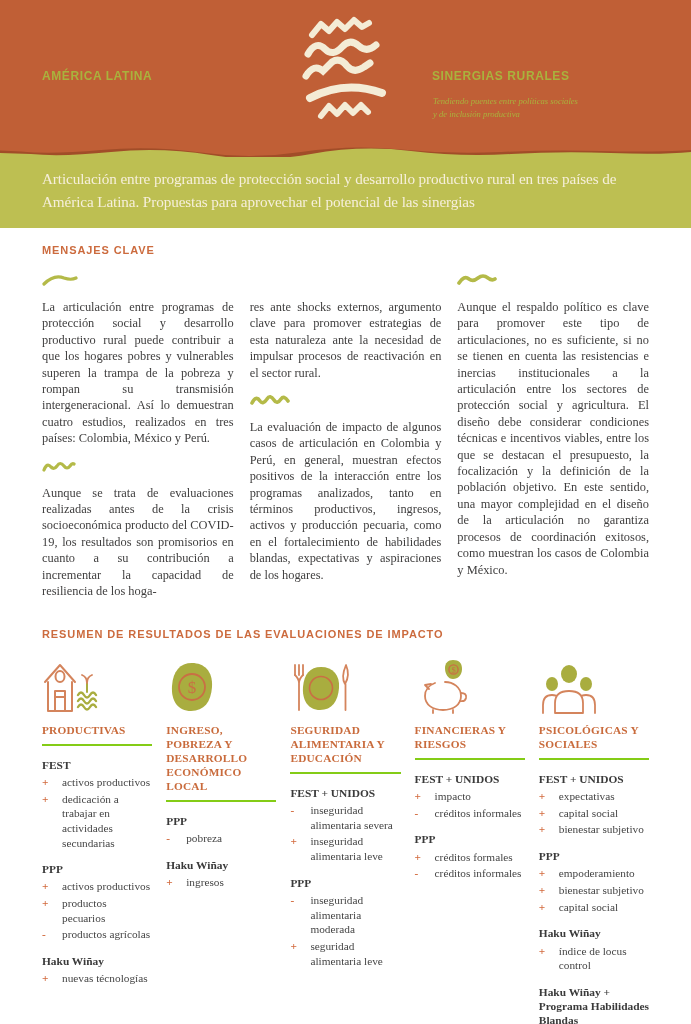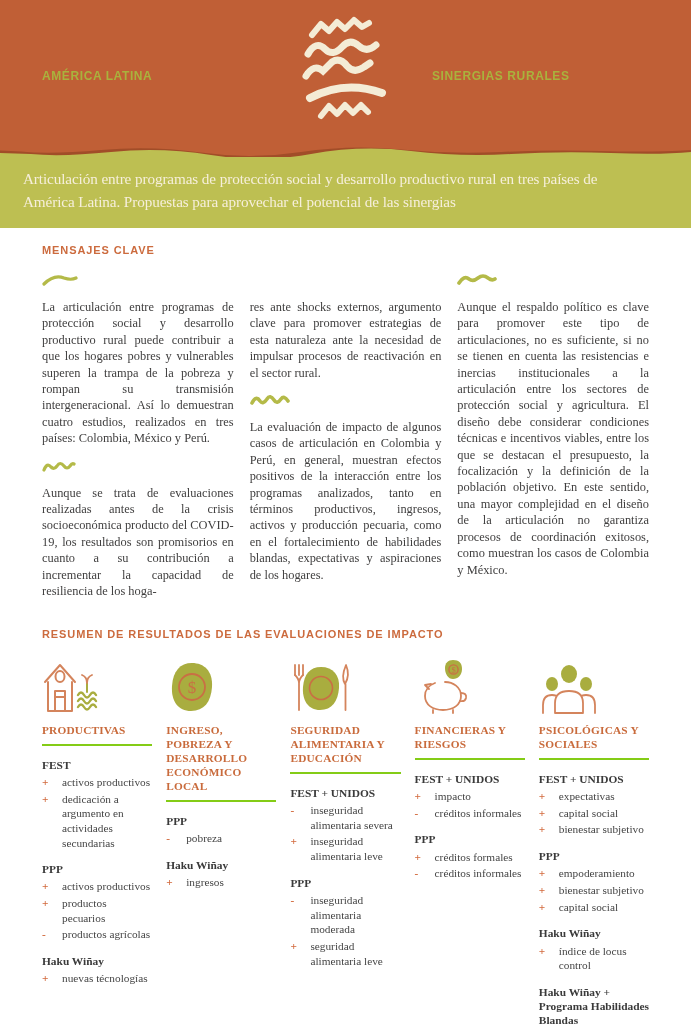--- a/index.html
+++ b/index.html
@@ -33,21 +33,21 @@
     font-size:8.6px;line-height:1.55;
     color:#a9b23d;
   }
   .logo-wrap{
     position:absolute;left:50%;top:14px;transform:translateX(-50%);
   }
   .tear-strip{display:block;width:691px;height:10px;}
   
   .banner{
     background:#bdbf52;
-    padding:11px 42px 15px 23px;
+    padding:11px 42px 15px 42px;
   }
   .banner-title{
     margin:0;
     color:#f6efdb;
     font-size:15.2px;
     line-height:1.48;
     letter-spacing:-.1px;
     font-weight:normal;
   }
   
@@ -127,20 +127,24 @@
     <div class="logo-wrap">
       <svg width="100" height="112" viewBox="0 0 100 112" fill="none">
         <path d="M16 21 L25 10 L33 17 L41 8 L49 15 L58 6 L66 13 L73 9" stroke="#f4ecd6" stroke-width="6" stroke-linecap="round" stroke-linejoin="round"></path>
         <path d="M12 40 Q20 26 29 35 Q37 43 46 33 Q54 24 63 32 Q71 39 80 31" stroke="#f4ecd6" stroke-width="7" stroke-linecap="round"></path>
         <path d="M10 62 Q18 49 27 57 L36 48 Q44 43 51 52 Q58 60 68 53 L74 49" stroke="#f4ecd6" stroke-width="7" stroke-linecap="round"></path>
         <path d="M14 84 Q49 66 86 79" stroke="#f4ecd6" stroke-width="8" stroke-linecap="round"></path>
         <path d="M25 102 L33 92 L41 100 L49 91 L57 99 L65 91 L72 98" stroke="#f4ecd6" stroke-width="6" stroke-linecap="round" stroke-linejoin="round"></path>
       </svg>
     </div>
     <div class="brand brand-right">SINERGIAS RURALES</div>
+    <div class="tagline">
+      <span>Tendiendo puentes entre políticas sociales</span><br>
+      <span>y de inclusión productiva</span>
+    </div>
   </div>
 
   <svg class="tear-strip" viewBox="0 0 691 10" preserveAspectRatio="none">
     <rect width="691" height="10" fill="#bdbf52"></rect>
     <path d="M0,0 L691,0 L691,5 Q661,8 611,6 T511,7 T411,4 T311,7 T211,8 T111,5 T31,7 L0,6 Z" fill="#a14d28"></path>
     <path d="M0,0 L691,0 L691,3 Q651,5.5 601,4 T501,5 T401,2.5 T301,5 T201,5.5 T101,3 T21,4.5 L0,3.5 Z" fill="#c05f36"></path>
   </svg>
 
   <div class="banner">
     <p class="banner-title">Articulación entre programas de protección social y desarrollo productivo rural en tres países de América Latina. Propuestas para aprovechar el potencial de las sinergias</p>
@@ -191,21 +195,21 @@
     </svg>
         </div>
         <h3 class="res-title">PRODUCTIVAS</h3>
         <div class="prog">FEST</div>
         <div class="res-item">
           <span class="sign">+</span>
           <span class="itxt">activos productivos</span>
         </div>
         <div class="res-item">
           <span class="sign">+</span>
-          <span class="itxt">dedicación a argumento en actividades secundarias</span>
+          <span class="itxt">dedicación a trabajar en actividades secundarias</span>
         </div>
         <div class="prog">PPP</div>
         <div class="res-item">
           <span class="sign">+</span>
           <span class="itxt">activos productivos</span>
         </div>
         <div class="res-item">
           <span class="sign">+</span>
           <span class="itxt">productos pecuarios</span>
         </div>

